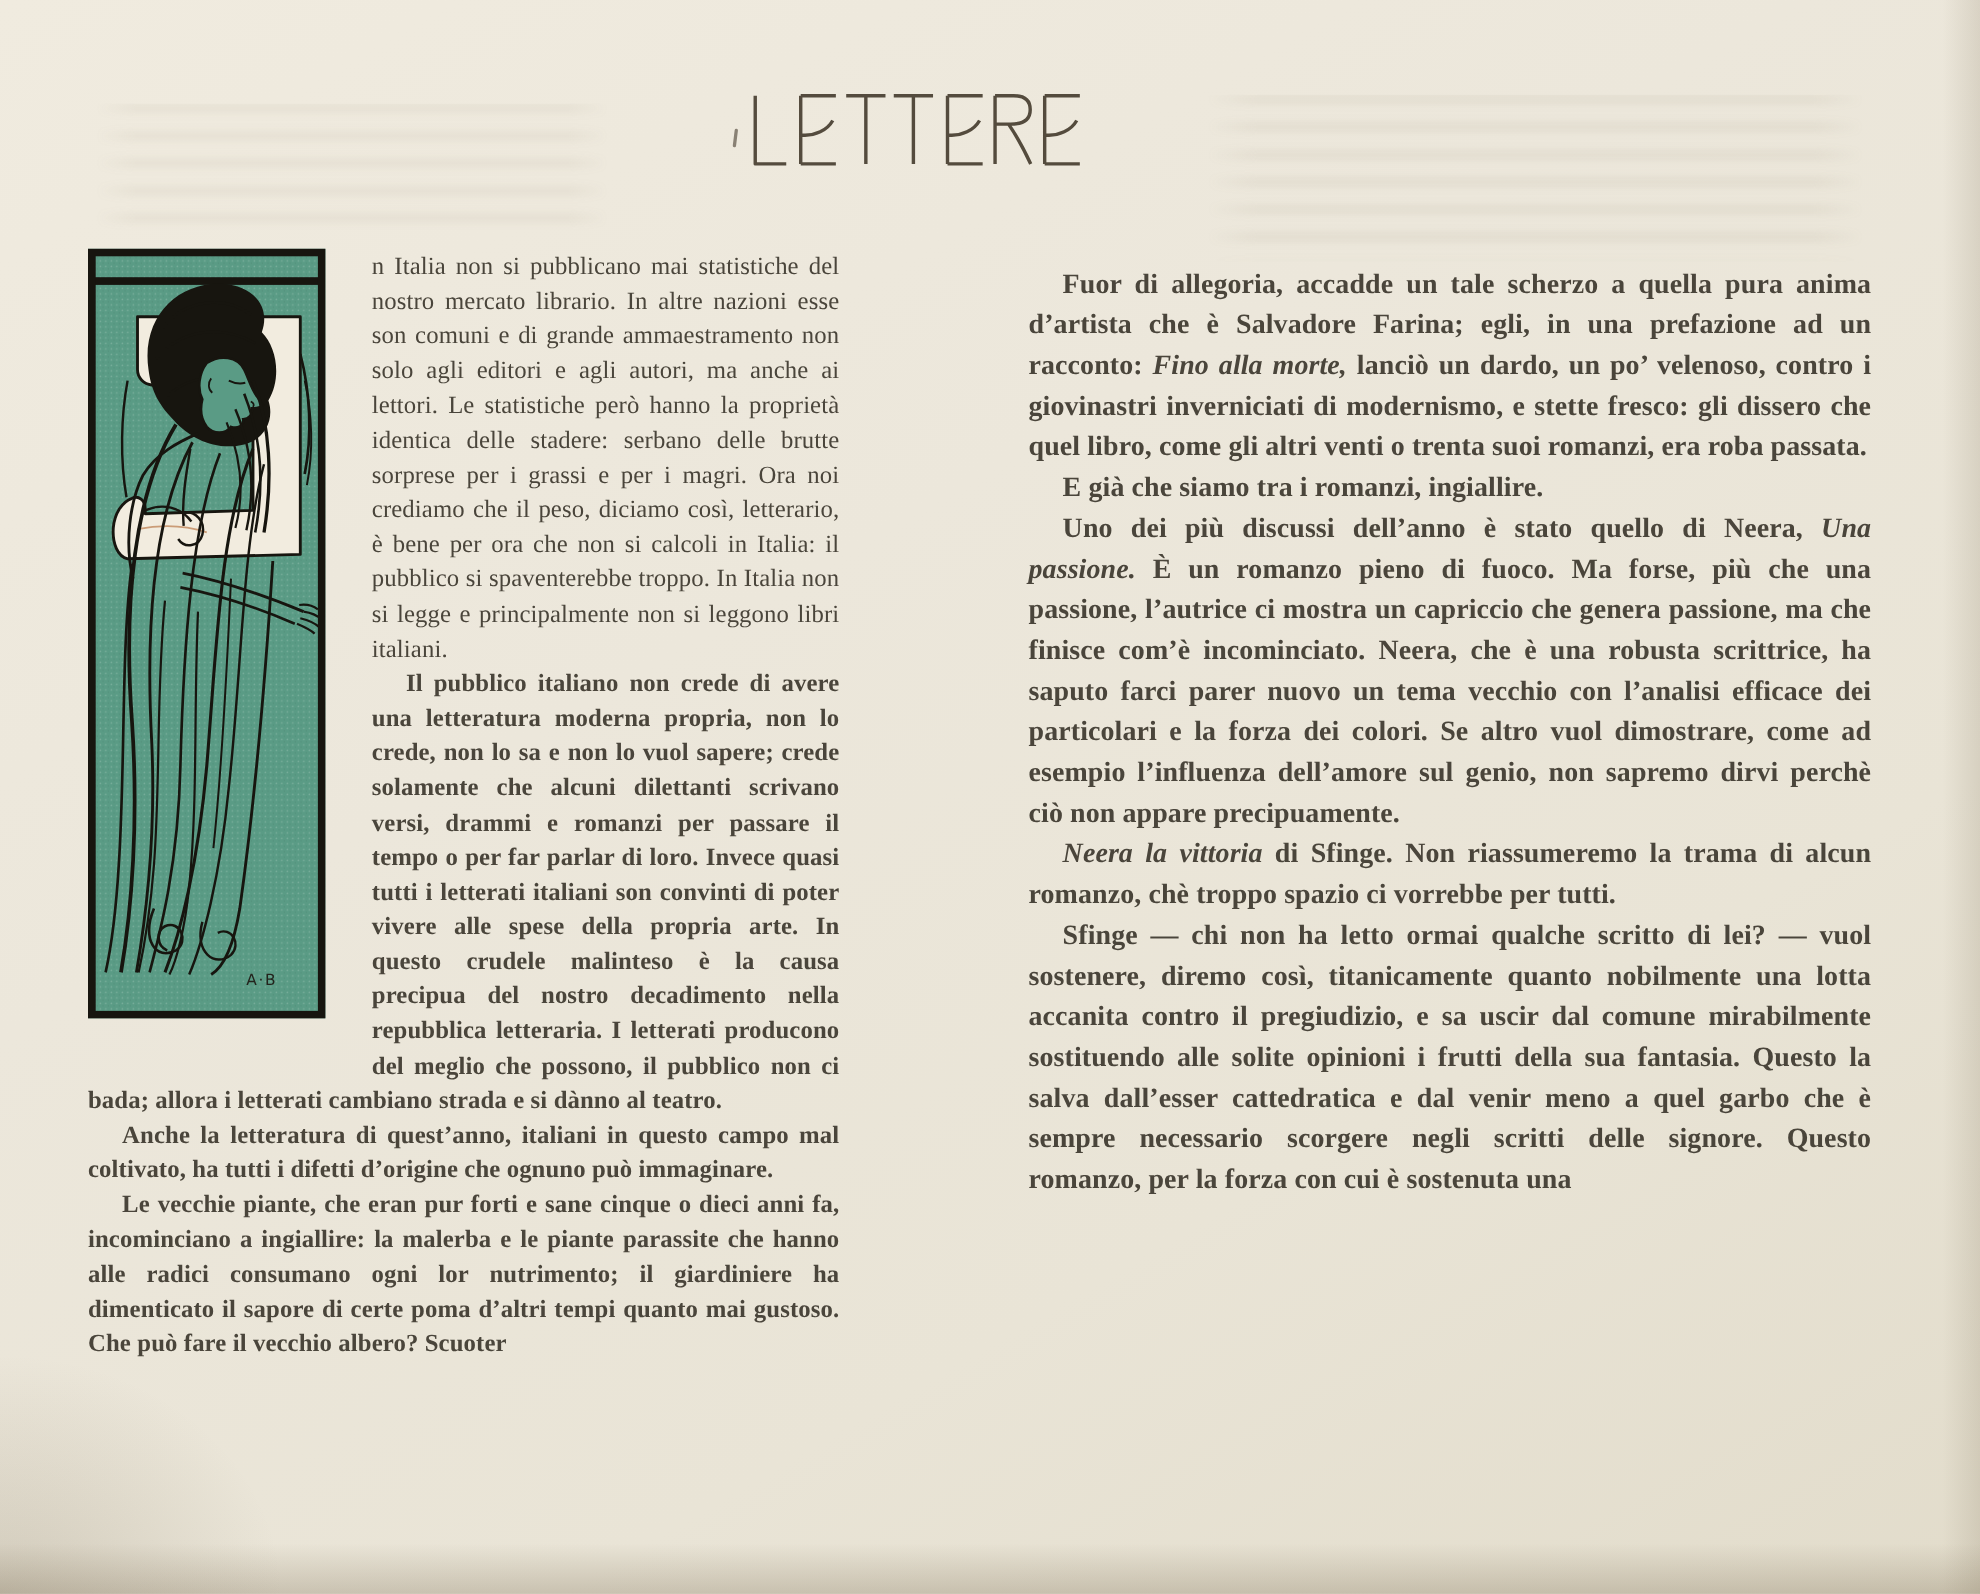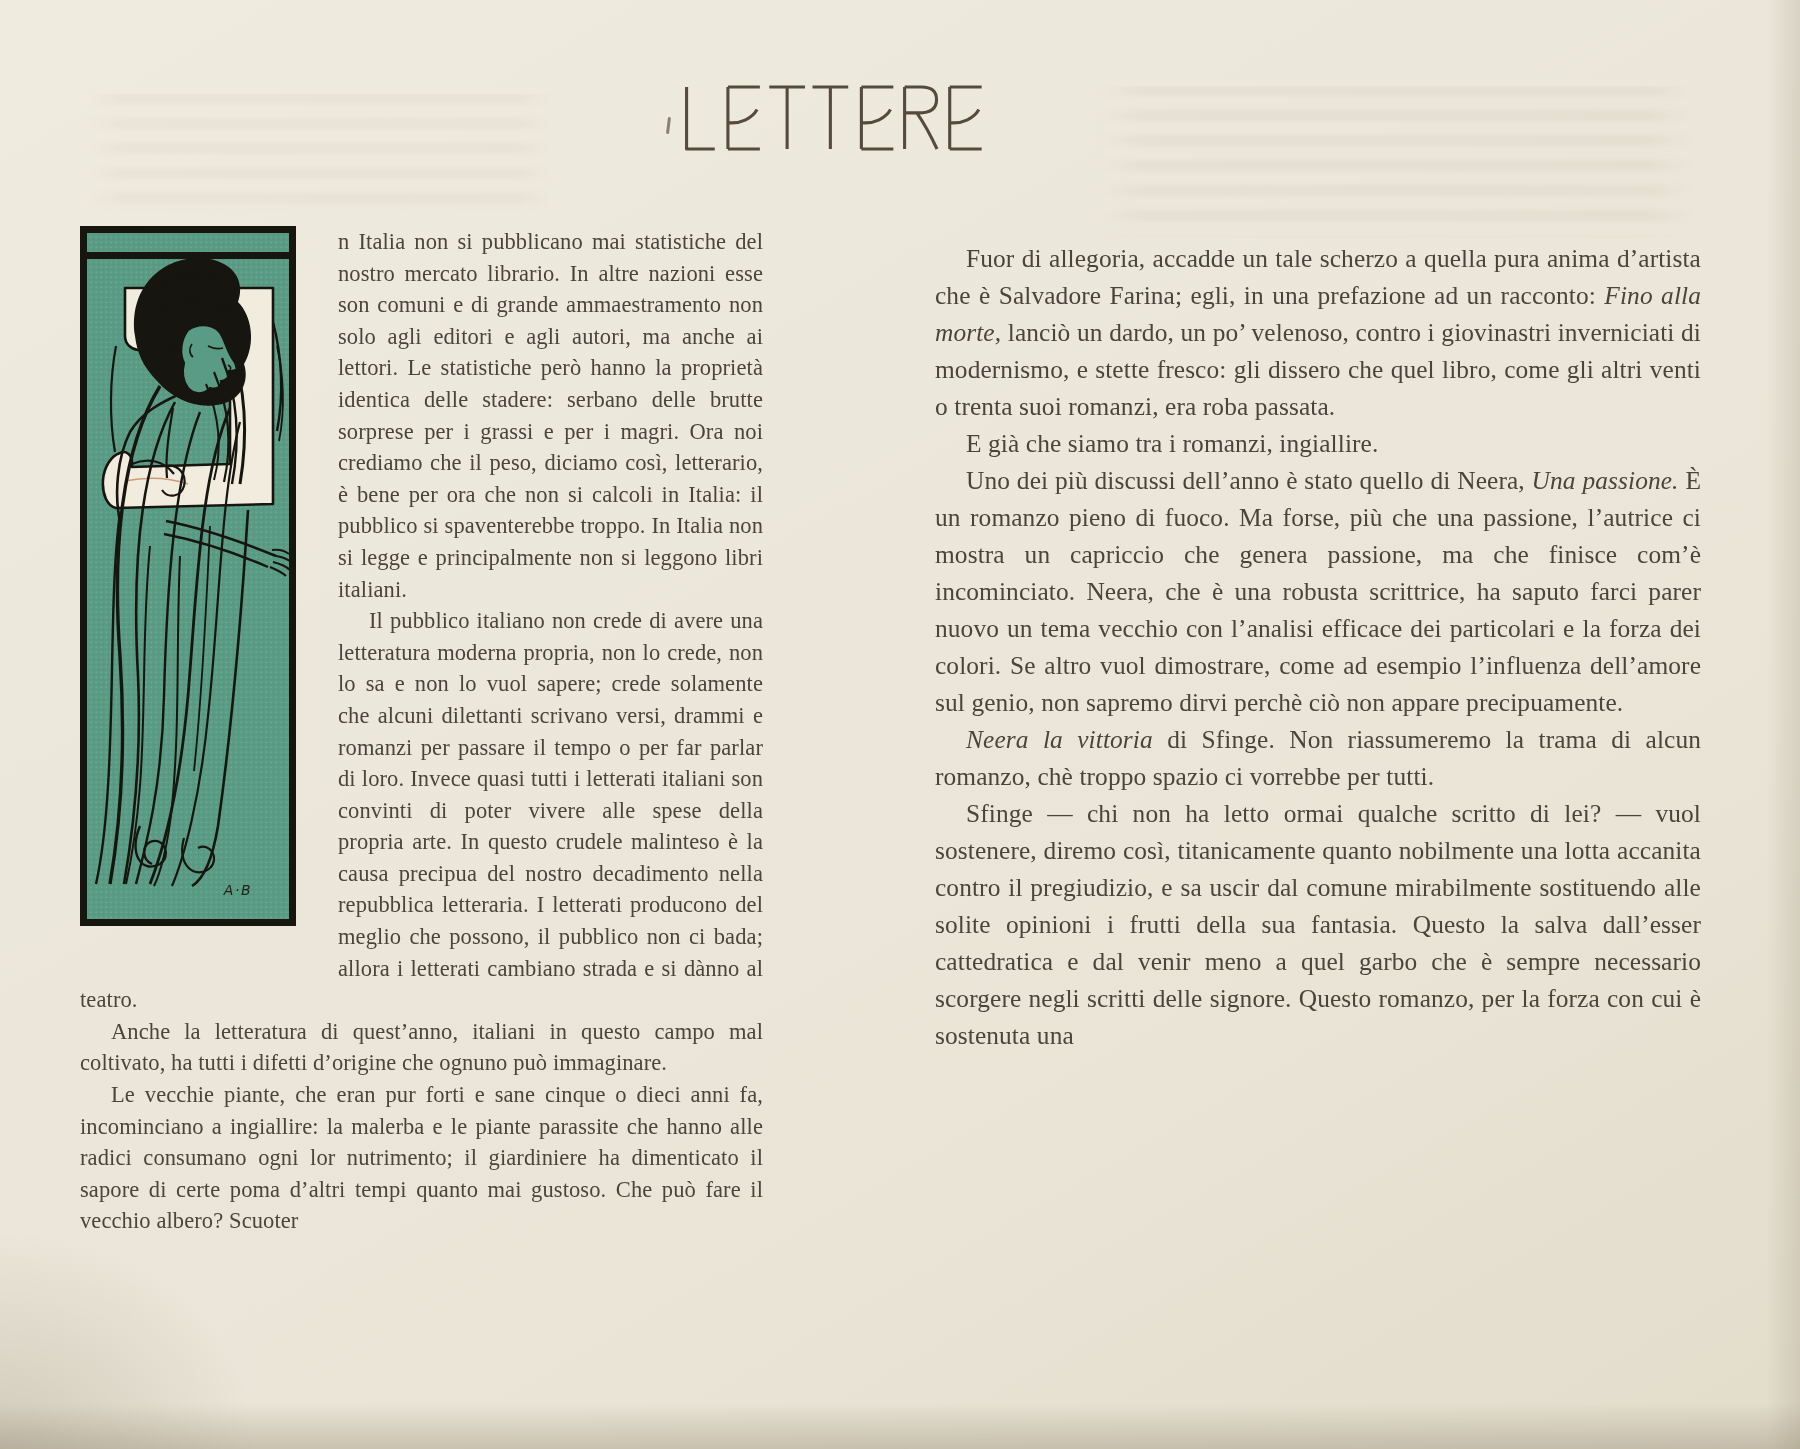--- a/index.html
+++ b/index.html
@@ -36,26 +36,26 @@
   .ghost2{left:1096px;top:86px;width:600px;height:152px;opacity:.65;}
   .speck{position:absolute;left:667px;top:117px;width:3px;height:17px;border-radius:2px;
     background:#6f675a;transform:rotate(7deg);opacity:.8;}
   
   .title-wrap{position:absolute;left:680px;top:79px;width:312px;height:78px;}
   .title-wrap svg{display:block;width:100%;height:100%;}
   .title-stroke{stroke:var(--title-ink);stroke-width:3.3;fill:none;stroke-linecap:butt;stroke-linejoin:round;opacity:.93;}
   
   .col{position:absolute;text-align:justify;}
   .col p{margin:0;}
-  .col p.indent{text-indent:31px;}
+  .col p.indent{text-indent:31px;font-weight:bold;}
   .col em{font-style:italic;}
   .col-left{left:80px;top:226px;width:683px;font-size:22.5px;line-height:31.6px;letter-spacing:.1px;}
   .col-right{left:935px;top:240px;width:766px;font-size:25.4px;line-height:37px;letter-spacing:.1px;}
   
-  .initial-fig{float:left;width:216px;height:700px;margin:0 42px 30px 0;font-style:italic;}
+  .initial-fig{float:left;width:216px;height:700px;margin:0 42px 30px 0;}
   .initial-fig svg{display:block;width:216px;height:700px;}
   .flow{stroke:var(--line-ink);fill:none;}
 </style>
 </head>
 <body>
 
 <div class="shade-bottom"></div>
 <div class="shade-right"></div>
 <div class="shade-corner"></div>
 

